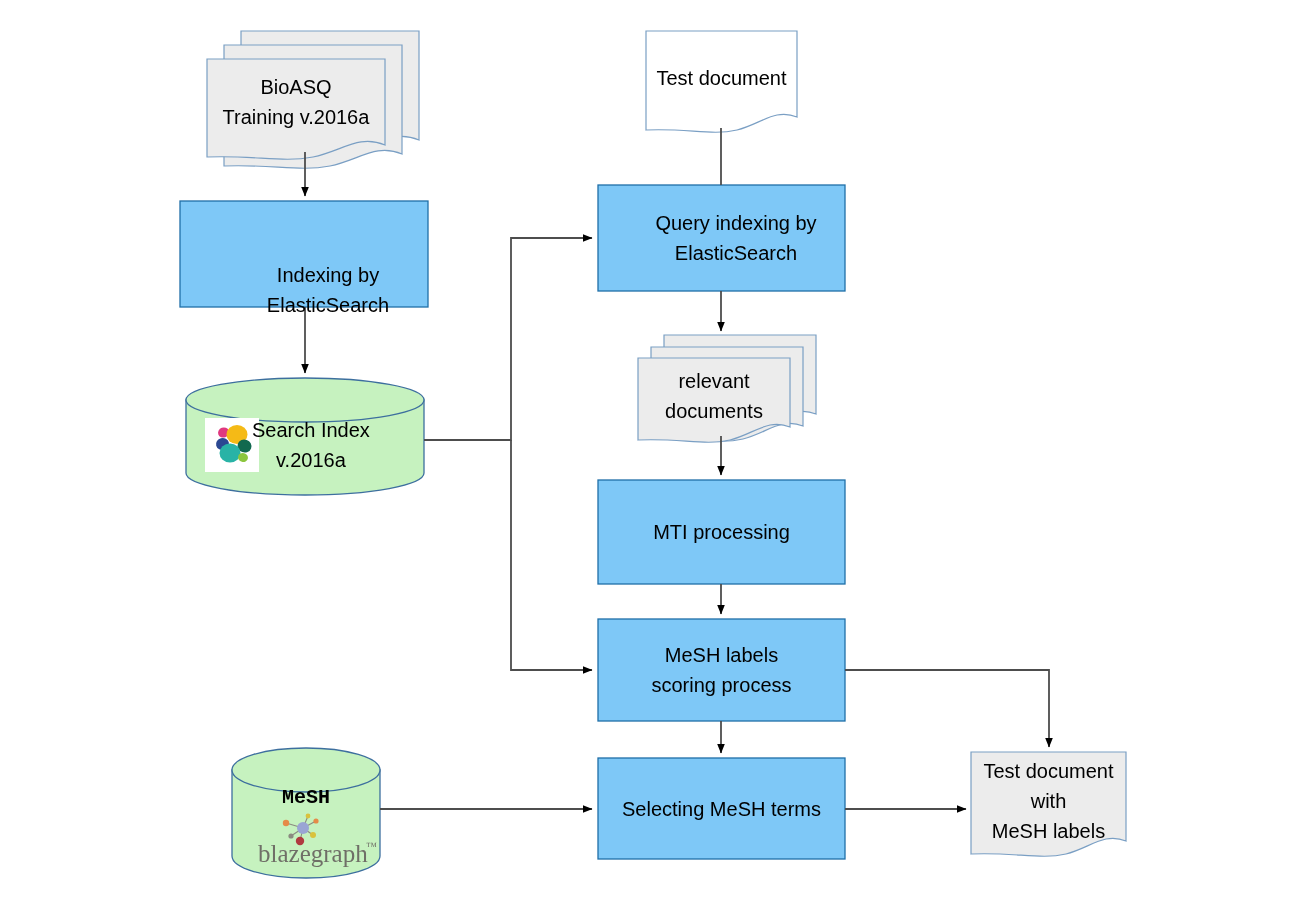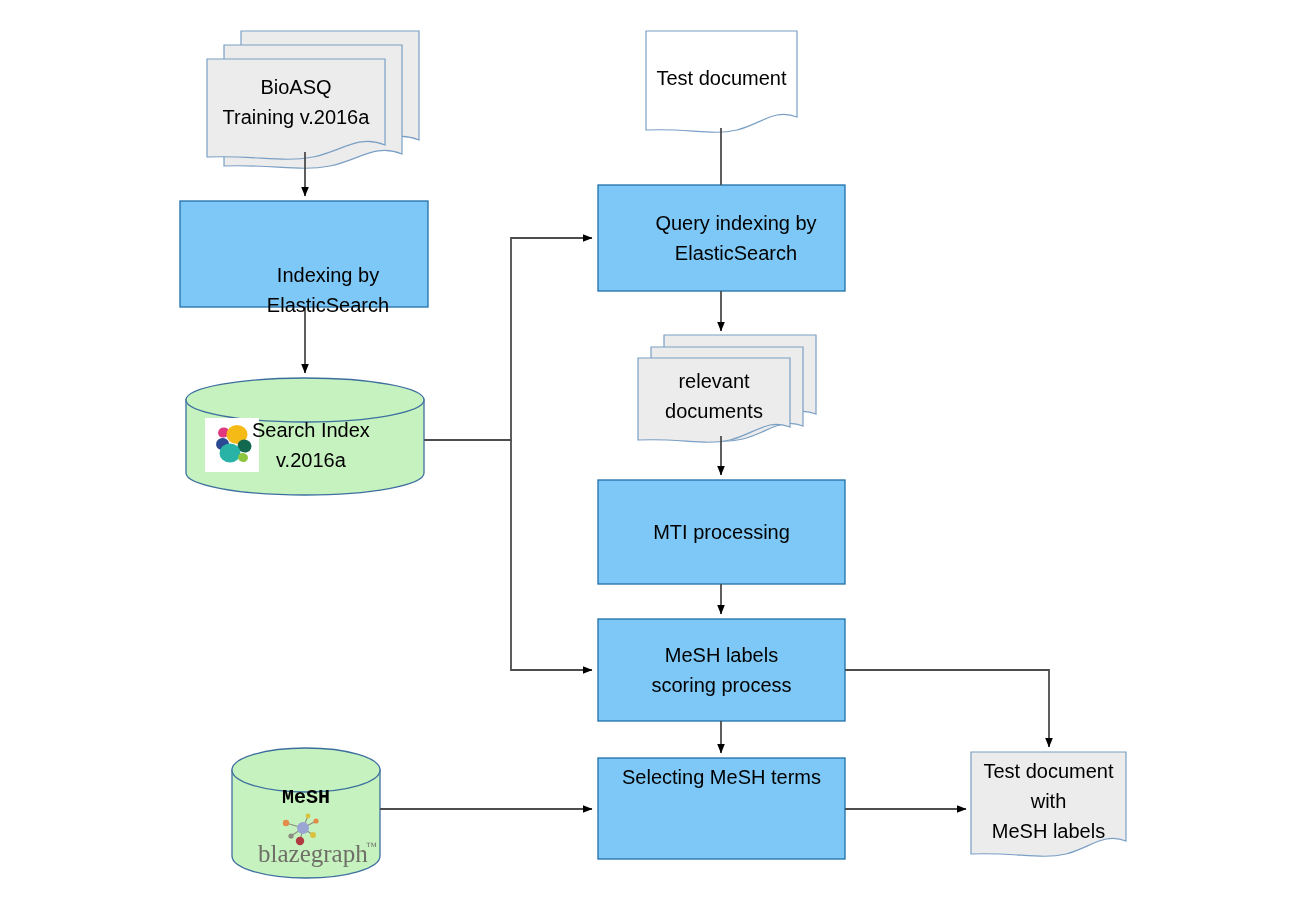--- a/index.html
+++ b/index.html
@@ -176,21 +176,21 @@
 ElasticSearch</div>
 
   <div class="node-label" style="left:598px; top:480px; width:247px; height:104px;">MTI processing</div>
 
   <div class="node-label" style="left:638px; top:358px; width:152px; height:76px;">relevant
 documents</div>
 
   <div class="node-label" style="left:598px; top:619px; width:247px; height:102px;">MeSH labels
 scoring process</div>
 
-  <div class="node-label" style="left:598px; top:726px; width:247px; height:101px;">Selecting MeSH terms</div>
+  <div class="node-label" style="left:598px; top:758px; width:247px; height:101px;">Selecting MeSH terms</div>
 
   <div class="node-label" style="left:232px; top:783px; width:148px; height:30px; font-weight:bold;font-family:Liberation Mono, monospace;">MeSH</div>
 
   <div class="node-label" style="left:971px; top:757px; width:155px; height:88px;">Test document
 with
 MeSH labels</div>
 
 </div>
 
 </body></html>

